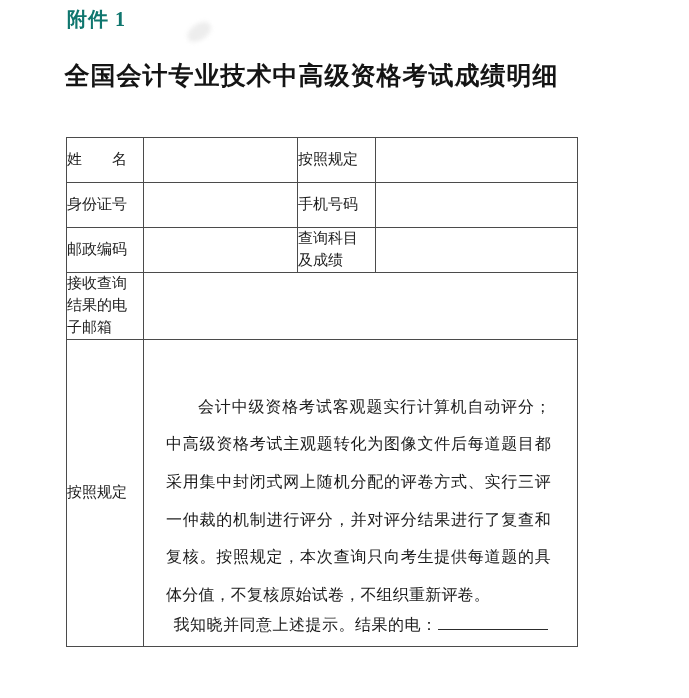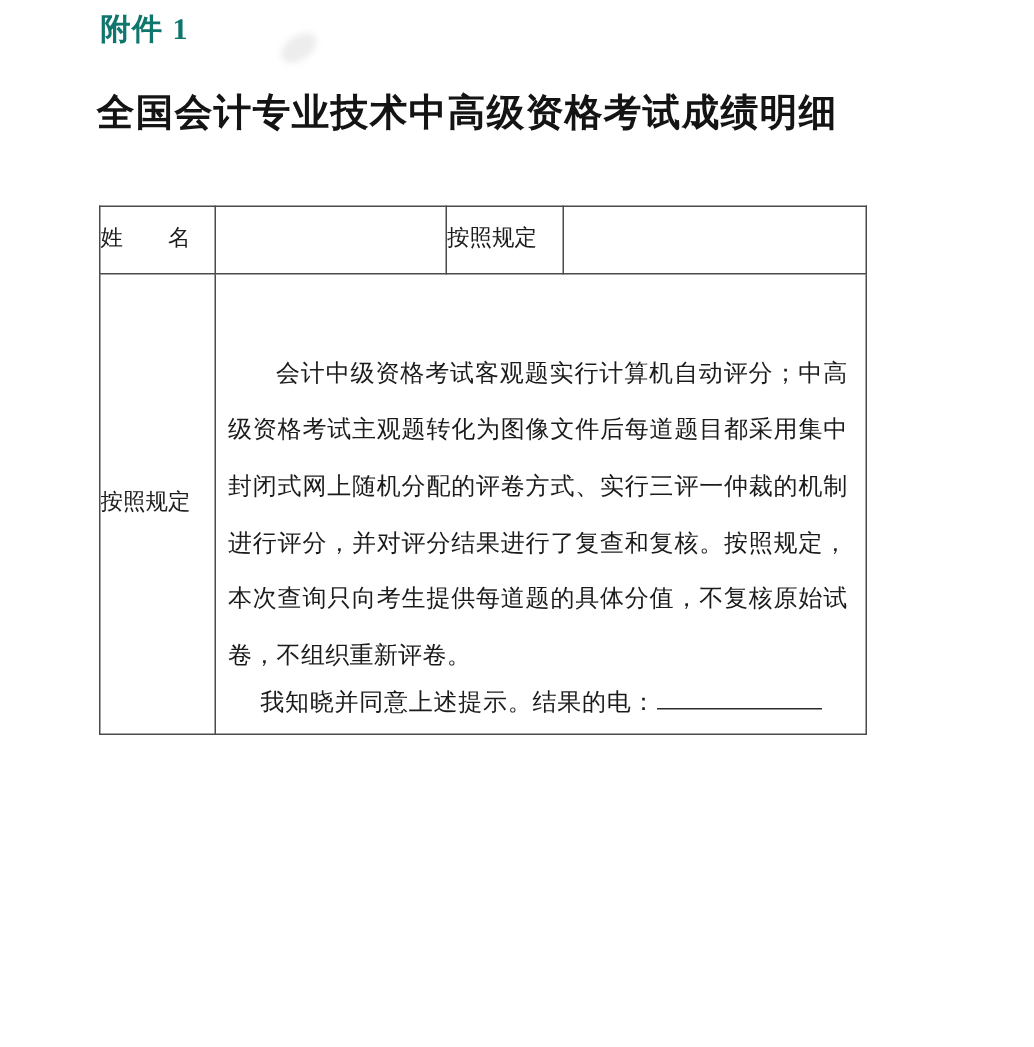--- a/index.html
+++ b/index.html
@@ -47,21 +47,21 @@
     padding-left:8px;padding-right:2px;
     white-space:pre-line;line-height:1.45;
   }
   tr.r-std{height:45px;}
   tr.r-email{height:67px;}
   tr.r-notice{height:307px;}
   td.notice-cell{
     position:relative;vertical-align:top;
   }
   .notice-par{
-    margin:0;padding:15px 12px 0 8px;
+    margin:14px;padding:15px 12px 0 8px;
     font-size:16px;line-height:2.35;
     text-align:justify;text-indent:2em;
     font-weight:500;color:#1b1b1b;
     letter-spacing:.2px;
   }
   .agreement{
     position:absolute;left:0;bottom:10px;width:100%;
     text-align:center;font-size:16px;font-weight:500;color:#1b1b1b;
     letter-spacing:.5px;
   }
@@ -91,20 +91,39 @@
       <col style="width:78px">
         <col style="width:202px">
     </colgroup>
     <tbody>
       <tr class="r-std">
         <td class="lbl">姓　　名</td>
         <td></td>
         <td class="lbl">按照规定</td>
         <td></td>
       </tr>
+      <tr class="r-std">
+        <td class="lbl">身份证号</td>
+        <td></td>
+        <td class="lbl">手机号码</td>
+        <td></td>
+      </tr>
+      <tr class="r-std">
+        <td class="lbl">邮政编码</td>
+        <td></td>
+        <td class="lbl">查询科目
+及成绩</td>
+        <td></td>
+      </tr>
+      <tr class="r-email">
+        <td class="lbl">接收查询
+结果的电
+子邮箱</td>
+        <td colspan="3"></td>
+      </tr>
       <tr class="r-notice">
         <td class="lbl">按照规定</td>
         <td colspan="3" class="notice-cell">
           <p class="notice-par">会计中级资格考试客观题实行计算机自动评分；中高级资格考试主观题转化为图像文件后每道题目都采用集中封闭式网上随机分配的评卷方式、实行三评一仲裁的机制进行评分，并对评分结果进行了复查和复核。按照规定，本次查询只向考生提供每道题的具体分值，不复核原始试卷，不组织重新评卷。</p>
           <div class="agreement">
             <span>我知晓并同意上述提示。结果的电：</span><span class="sig-line"></span>
           </div>
         </td>
       </tr>
     </tbody>

